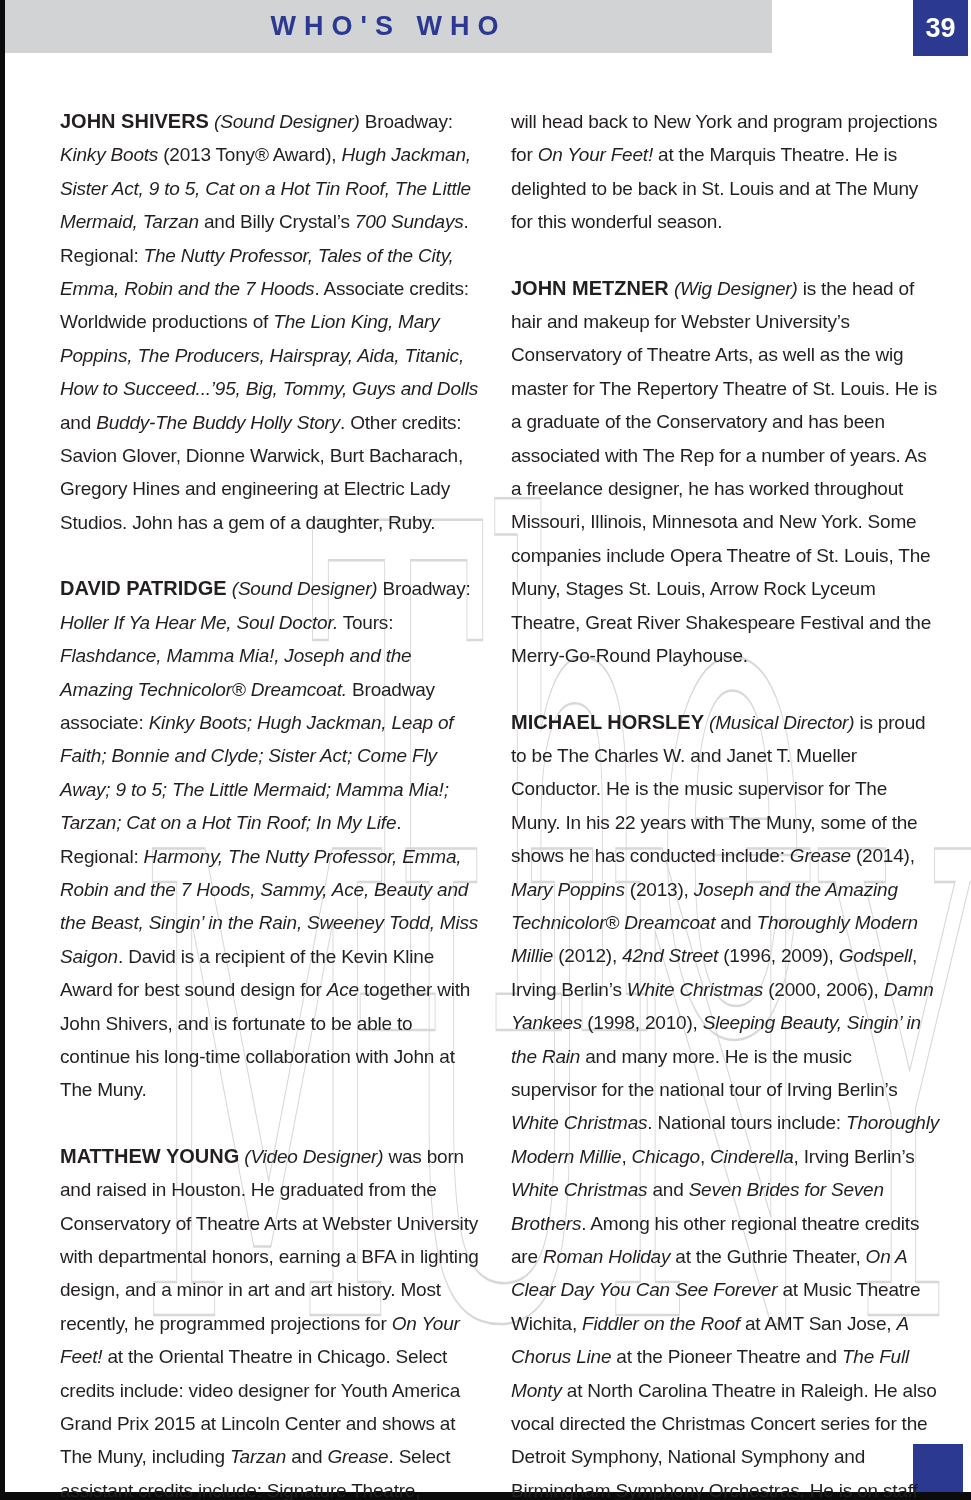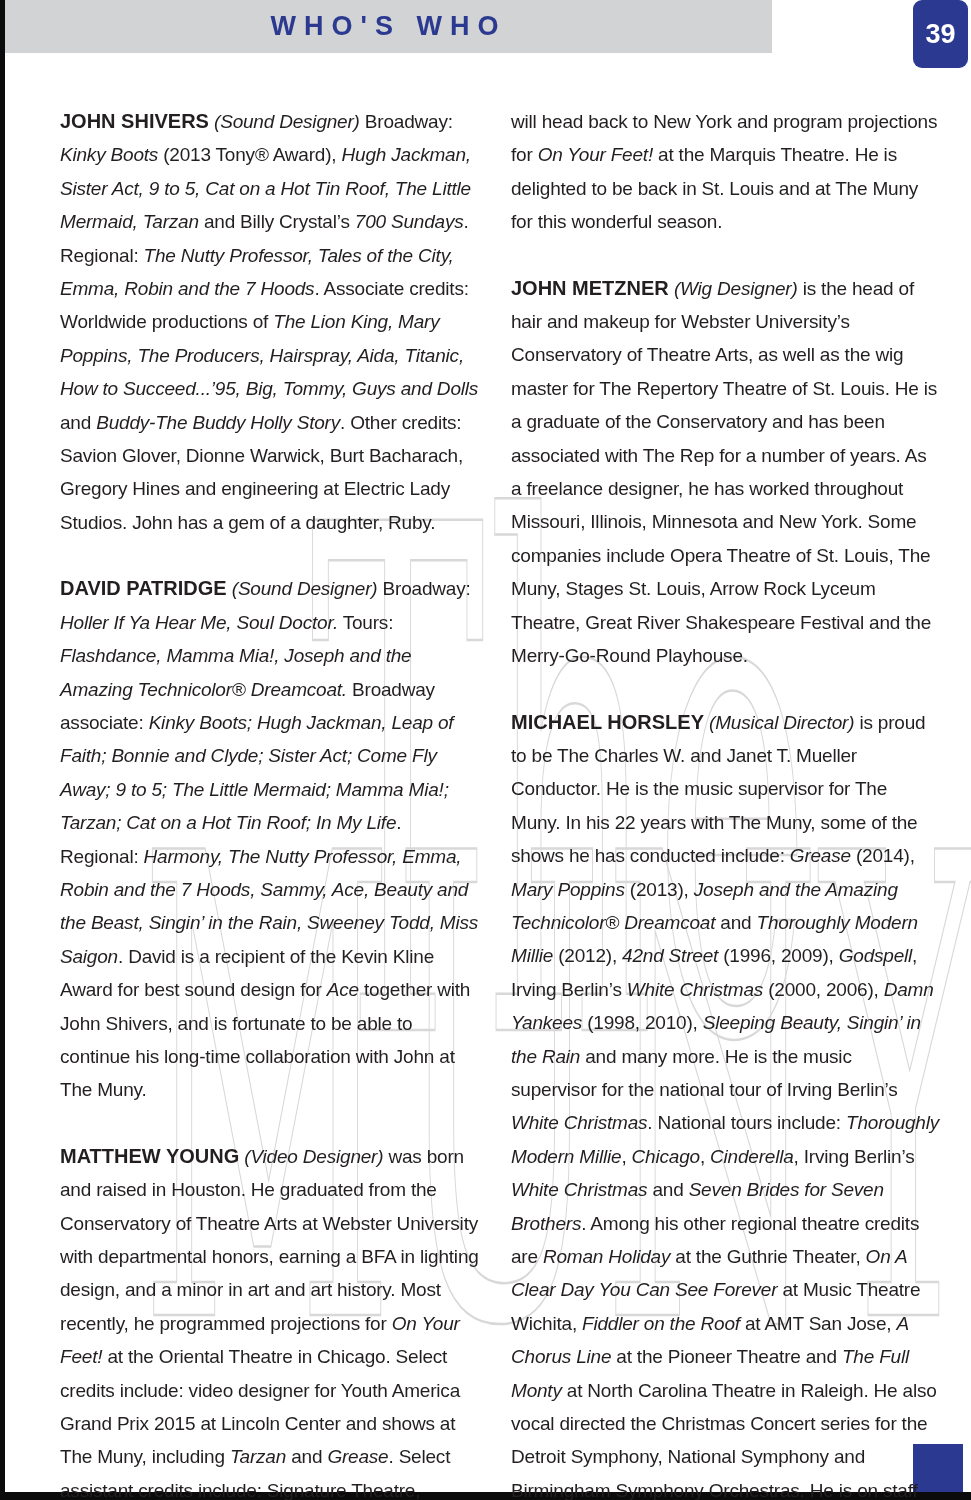--- a/index.html
+++ b/index.html
@@ -15,23 +15,23 @@
   .header-bar {
     position:absolute; left:5px; top:0; width:767px; height:53px;
     background:var(--header-gray, #d1d3d4);
     display:flex; align-items:center; justify-content:center;
   }
   .header-title {
     color:var(--brand-blue, #2b3990);
     font-size:27px; font-weight:700; letter-spacing:8px;
   }
   .page-num-box {
-    position:absolute; left:913px; top:0; width:55px; height:68px;
+    position:absolute; left:913px; top:0; width:55px; height:56px;
     background:var(--brand-blue, #2b3990);
-    display:flex; align-items:center; justify-content:center;border-radius:9px;
+    display:flex; align-items:center; justify-content:center;
   }
   .page-num { color:#ffffff; font-size:27px; font-weight:700; }
 
   
   .watermark { position:absolute; left:0; top:0; z-index:0; pointer-events:none; }
   .watermark text {
     fill:none; stroke:#d8d8d8; stroke-width:2.5px;
     font-family:"DejaVu Serif", serif;
   }
 

